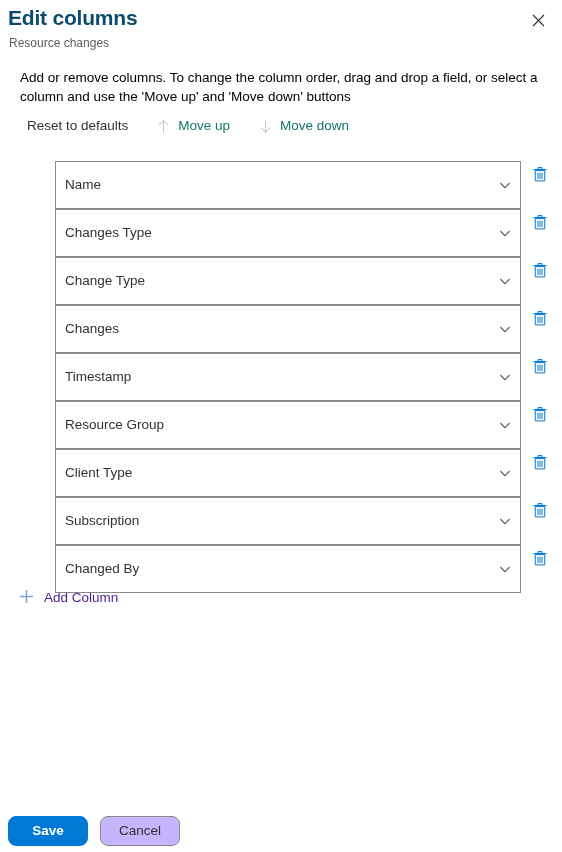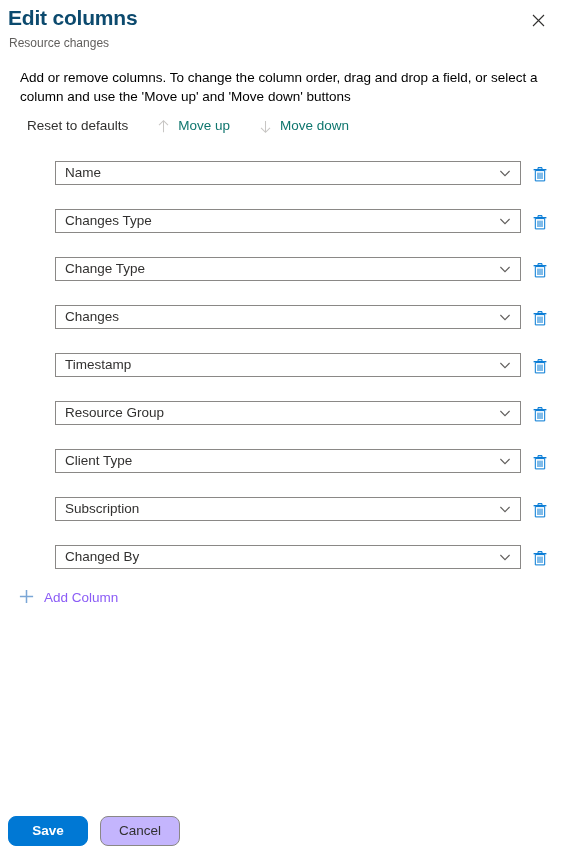--- a/index.html
+++ b/index.html
@@ -108,21 +108,21 @@
   }
   .col-row {
     position: relative;
     height: 48px;
   }
   .dropdown {
     position: absolute;
     left: 0;
     top: 0;
     width: 466px;
-    height: 24px;
+    height: 48px;
     box-sizing: border-box;
     border: 1px solid #8a8886;
     background: #ffffff;
     display: flex;
     align-items: center;
     cursor: pointer;
   }
   .dropdown-label {
     flex: 1;
     padding-left: 9px;
@@ -164,21 +164,21 @@
     align-items: center;
     gap: 9px;
     padding: 3px 6px;
     background: transparent;
     border: 0;
     cursor: pointer;
     font-family: "Liberation Sans", sans-serif;
   }
   .add-column .label {
     font-size: 13.5px;
-    color: #8b5cf6;
+    color: #4c1d95;
     line-height: 18px;
   }
 
   
   .footer {
     position: absolute;
     left: 8px;
     top: 816px;
     display: flex;
     gap: 12px;

